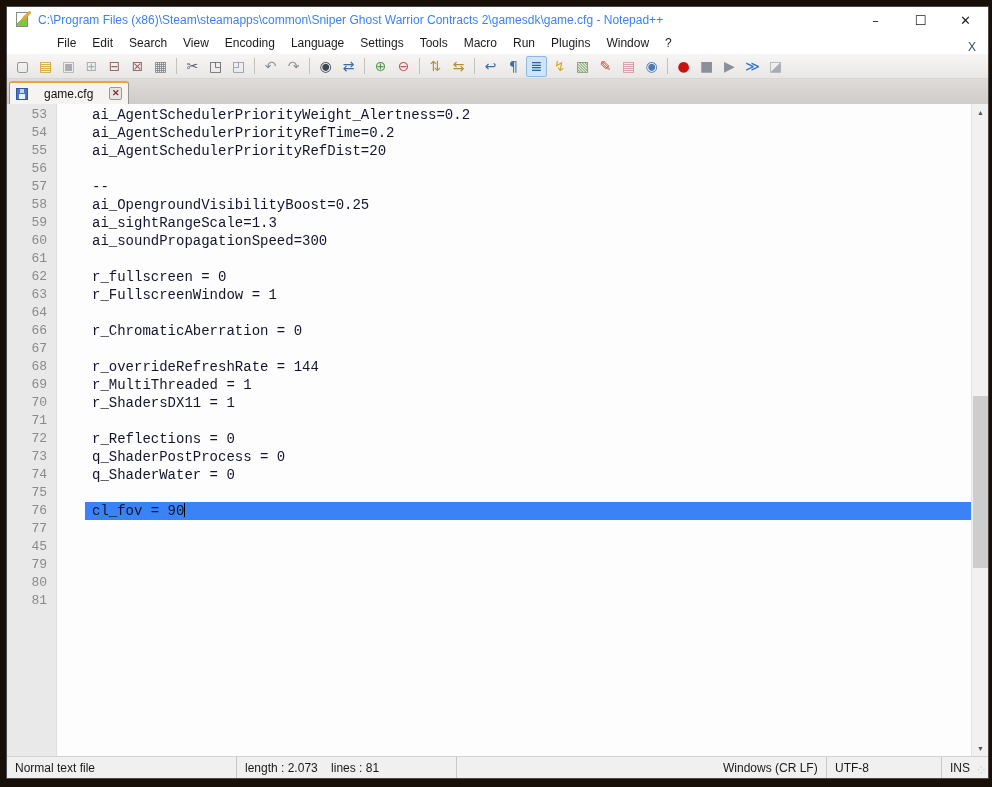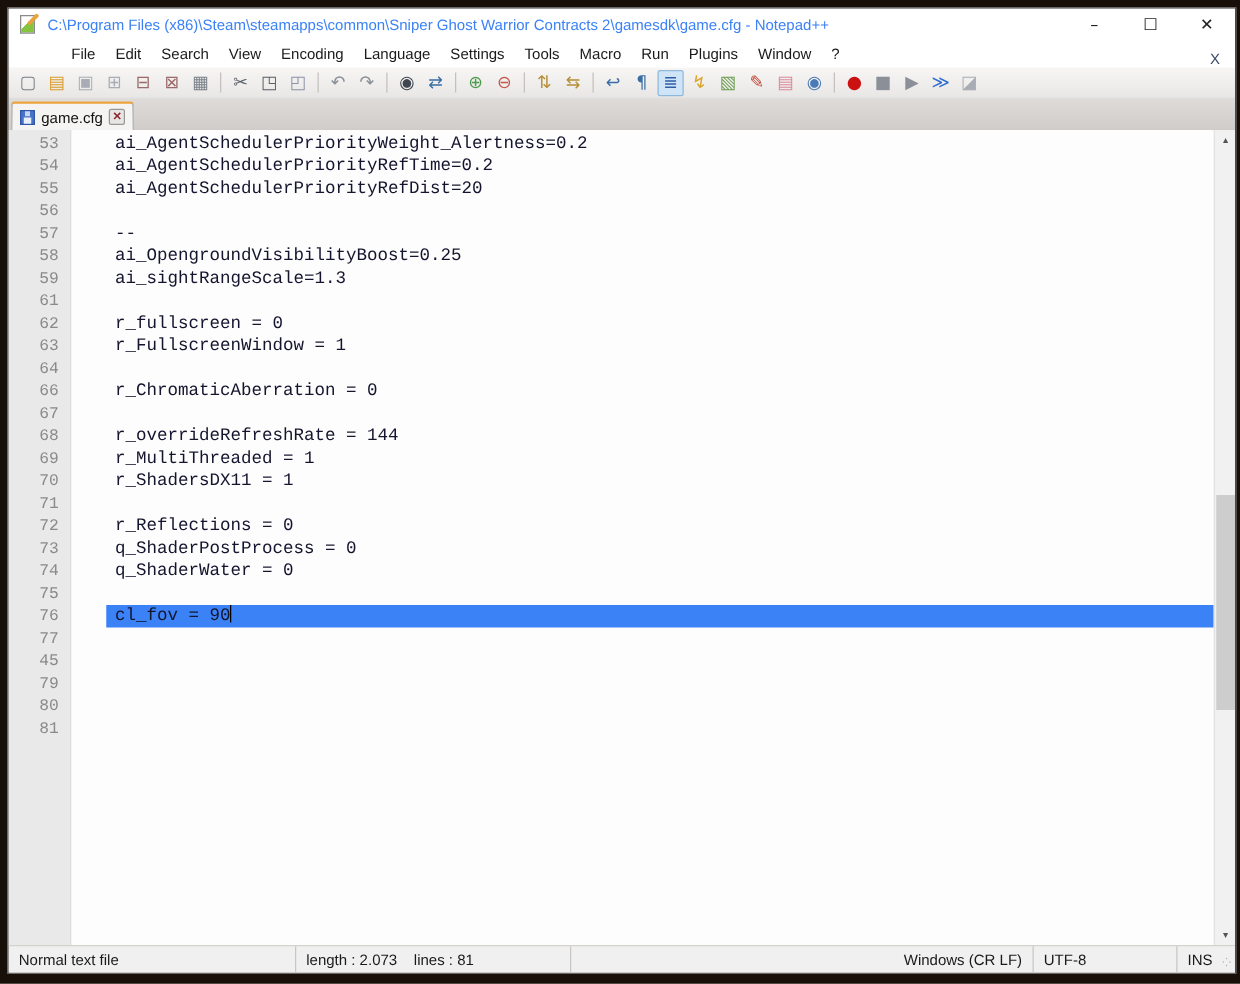--- a/index.html
+++ b/index.html
@@ -34,21 +34,21 @@
           border:1px solid transparent; border-radius:2px; margin:0 1px; }
   .tbtn .ticon { font-size:14px; line-height:1; font-family:"DejaVu Sans", sans-serif; }
   .tbtn.active { background:#cfe4f7; border-color:#8fb8dc; }
   .tsep { width:1px; height:16px; background:#c3c0bd; margin:0 4px; }
 
   
   .tabbar { height:25px; background:linear-gradient(#dedbd9,#cfccca); display:flex; align-items:flex-end;
             padding-left:2px; flex:0 0 auto; }
   .tab { height:23px; background:#f5f4f2; border:1px solid #979593; border-bottom:none;
          border-top:2px solid #eda33b; border-radius:3px 3px 0 0; display:flex; align-items:center;
-         padding:0 6px; gap:5px; }
+         padding:0 6px; gap:16px; }
   .tab-save-icon { width:12px; height:12px; background:#4a72c8; border:1px solid #2f57a8; position:relative; }
   .tab-save-icon::before { content:""; position:absolute; left:2px; bottom:0; width:6px; height:5px; background:#e9f0fa; }
   .tab-save-icon::after  { content:""; position:absolute; left:3px; top:0; width:4px; height:4px; background:#c7d6ef; }
   .tab-label { font-size:12px; color:#111; }
   .tab-close { width:13px; height:13px; font-size:9px; line-height:11px; text-align:center;
                color:#8b2430; background:#e8e6e3; border:1px solid #9a9896; border-radius:2px; font-weight:bold; }
 
   
   .editor { position:relative; flex:1 1 auto; background:#fdfdfd; overflow:hidden; }
   .gutter-bg { position:absolute; left:0; top:0; bottom:0; width:50px;
@@ -250,20 +250,24 @@
         </div>
         <div class="row">
           <span class="ln">58</span>
           <span class="code">ai_OpengroundVisibilityBoost=0.25</span>
         </div>
         <div class="row">
           <span class="ln">59</span>
           <span class="code">ai_sightRangeScale=1.3</span>
         </div>
         <div class="row">
+          <span class="ln">60</span>
+          <span class="code">ai_soundPropagationSpeed=300</span>
+        </div>
+        <div class="row">
           <span class="ln">61</span>
           <span class="code"></span>
         </div>
         <div class="row">
           <span class="ln">62</span>
           <span class="code">r_fullscreen = 0</span>
         </div>
         <div class="row">
           <span class="ln">63</span>
           <span class="code">r_FullscreenWindow = 1</span>

